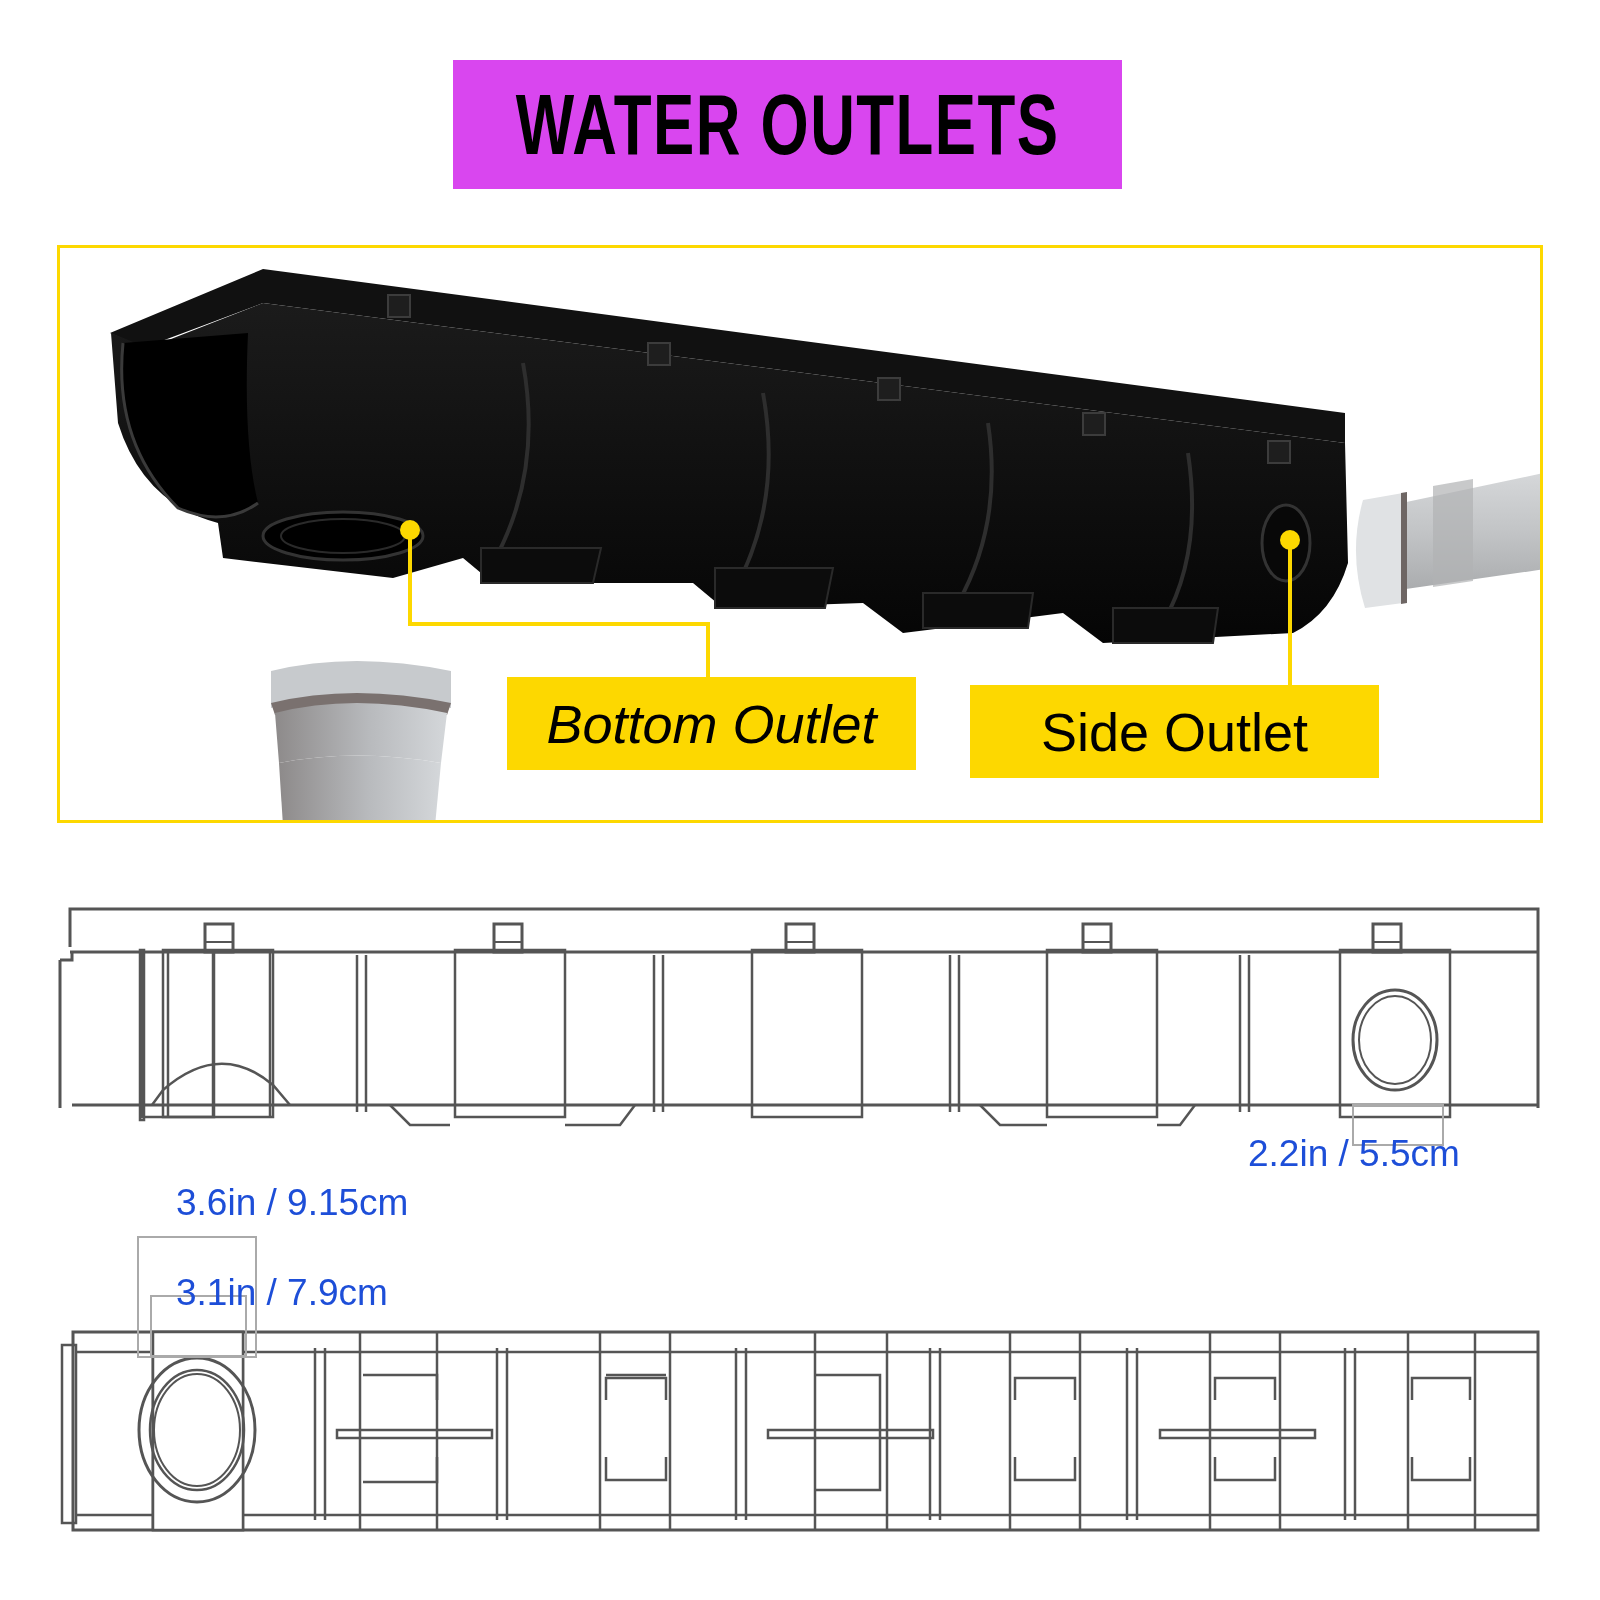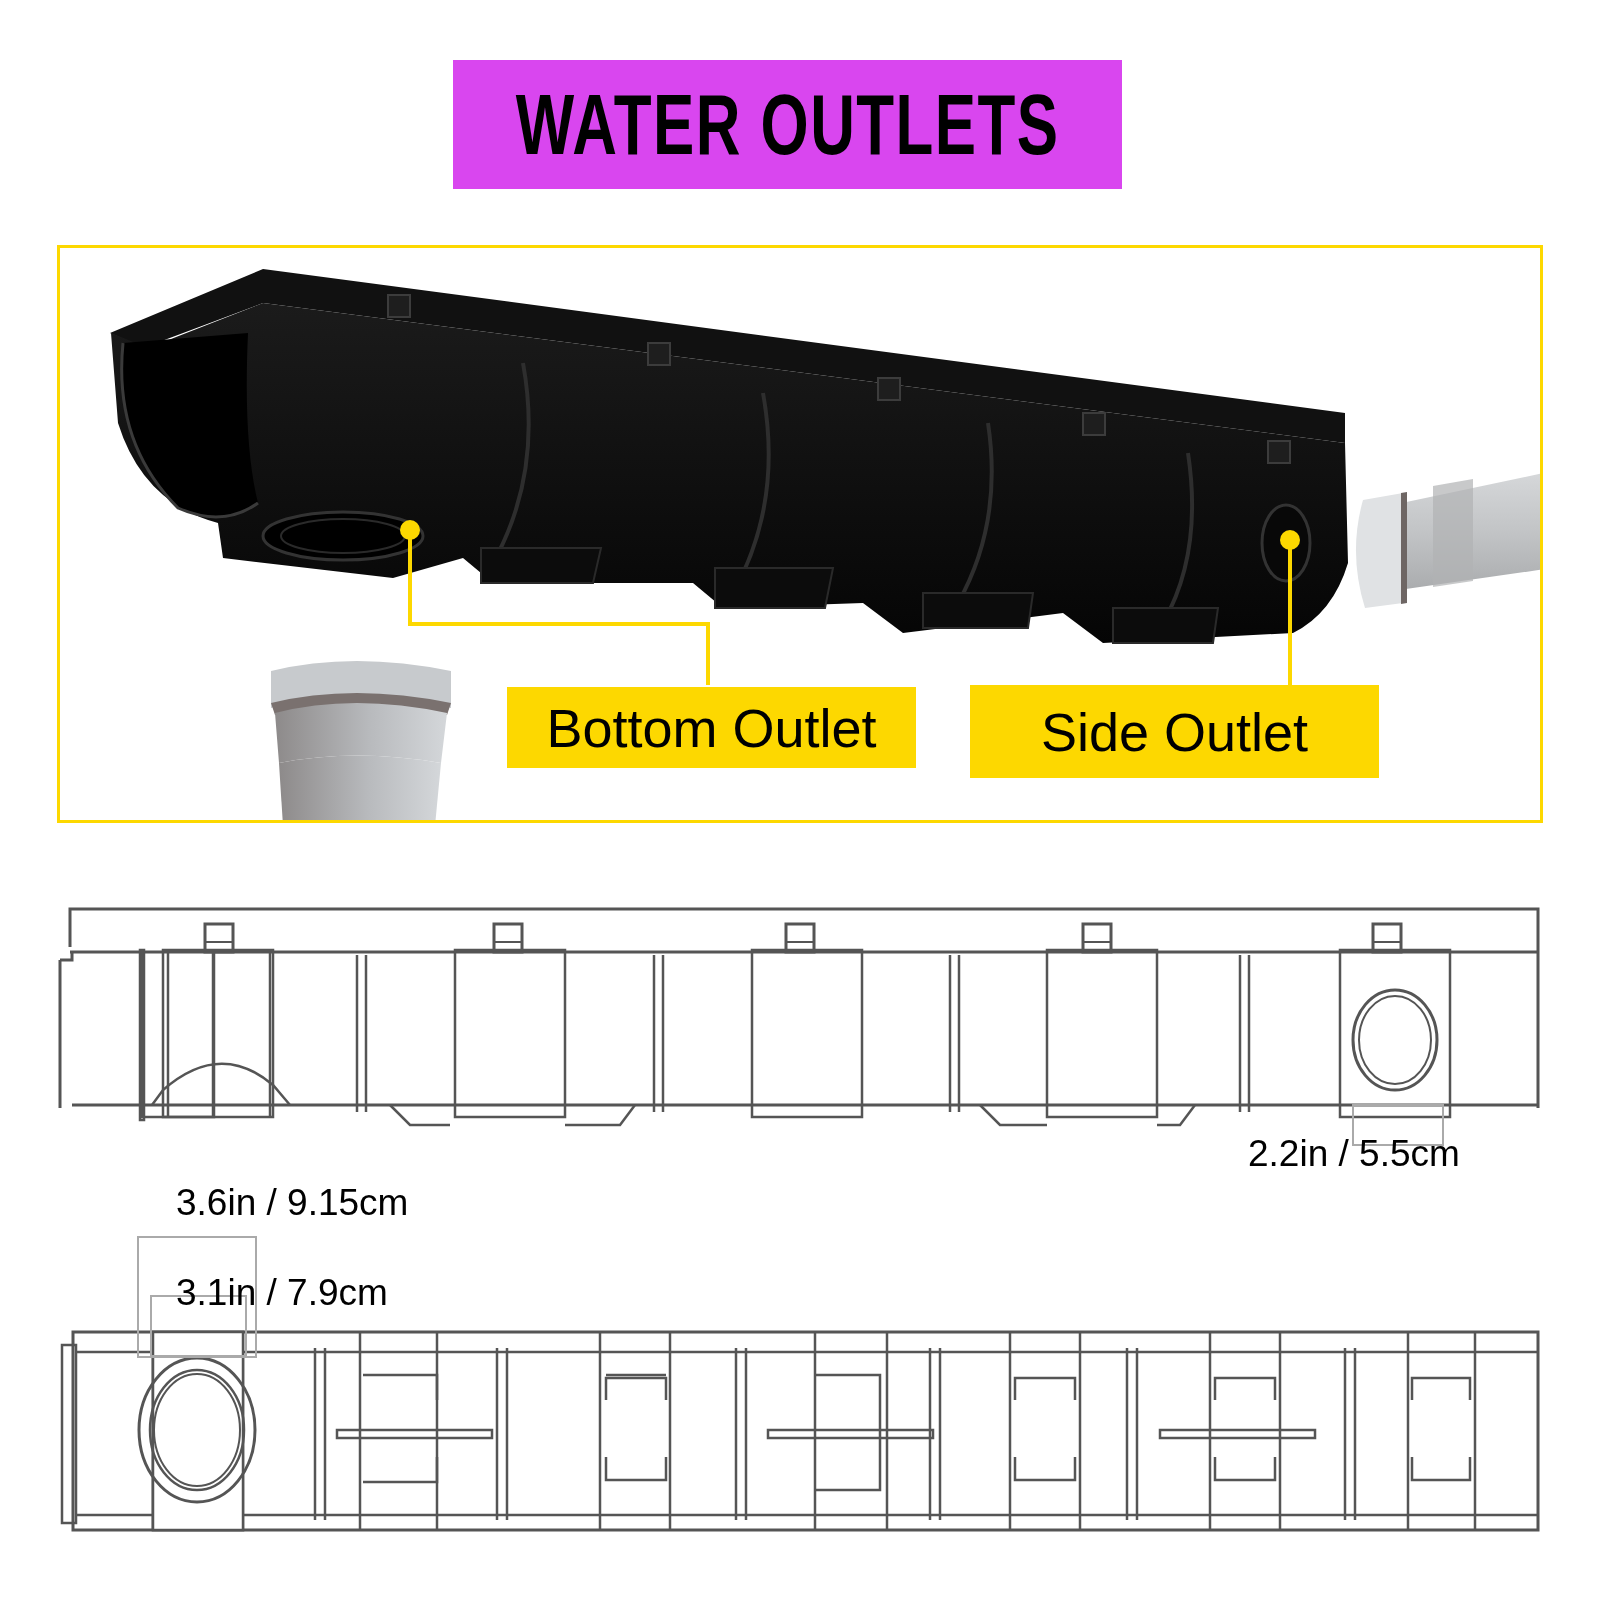--- a/index.html
+++ b/index.html
@@ -2,21 +2,21 @@
 <html><head>
 <meta charset="utf-8">
 <style>
   html,body{margin:0;padding:0;background:#ffffff;}
   body{width:1600px;height:1600px;position:relative;overflow:hidden;font-family:"Liberation Sans",sans-serif;}
   .title-box{position:absolute;left:453px;top:60px;width:669px;height:129px;background:#d946ef;display:flex;align-items:center;justify-content:center;}
   .title-text{font-family:"Liberation Sans",sans-serif;font-weight:bold;font-size:86px;color:#000;transform:scaleX(0.72);letter-spacing:2px;white-space:nowrap;}
   .photo-frame{position:absolute;left:57px;top:245px;width:1486px;height:578px;border:3px solid #FDD800;box-sizing:border-box;background:#fff;overflow:hidden;}
   .photo-svg{position:absolute;left:0;top:0;}
   .callout{position:absolute;background:#FDD800;display:flex;align-items:center;justify-content:center;font-family:"Liberation Sans",sans-serif;font-size:54px;color:#000;}
-  .dim-label{position:absolute;font-family:"Liberation Sans",sans-serif;font-size:37px;color:#000000;white-space:nowrap;}
+  .dim-label{position:absolute;font-family:"Liberation Sans",sans-serif;font-size:37px;color:#1d4ed8;white-space:nowrap;}
   .drawing{position:absolute;left:0;top:0;}
 </style>
 </head>
 <body>
 
 <div class="title-box">
   <span class="title-text">WATER OUTLETS</span>
 </div>
 
 <div class="photo-frame">
@@ -90,21 +90,21 @@
     </g>
 
     <g stroke="#FDD800" stroke-width="4" fill="none">
       <polyline points="407,527 407,621 705,621 705,682"></polyline>
       <polyline points="1287,537 1287,682"></polyline>
     </g>
     <circle cx="407" cy="527" r="10" fill="#FDD800"></circle>
     <circle cx="1287" cy="537" r="10" fill="#FDD800"></circle>
   </svg>
 
-  <div class="callout" style="left:447px;top:439px;width:409px;height:81px;">
+  <div class="callout" style="left:447px;top:429px;width:409px;height:93px;font-style:italic;">
     <span>Bottom Outlet</span>
   </div>
   <div class="callout" style="left:910px;top:437px;width:409px;height:93px;">
     <span>Side Outlet</span>
   </div>
 </div>
 
 <svg class="drawing" width="1600" height="1600" viewBox="0 0 1600 1600">
 
   <g stroke="#555" stroke-width="3" fill="none">

